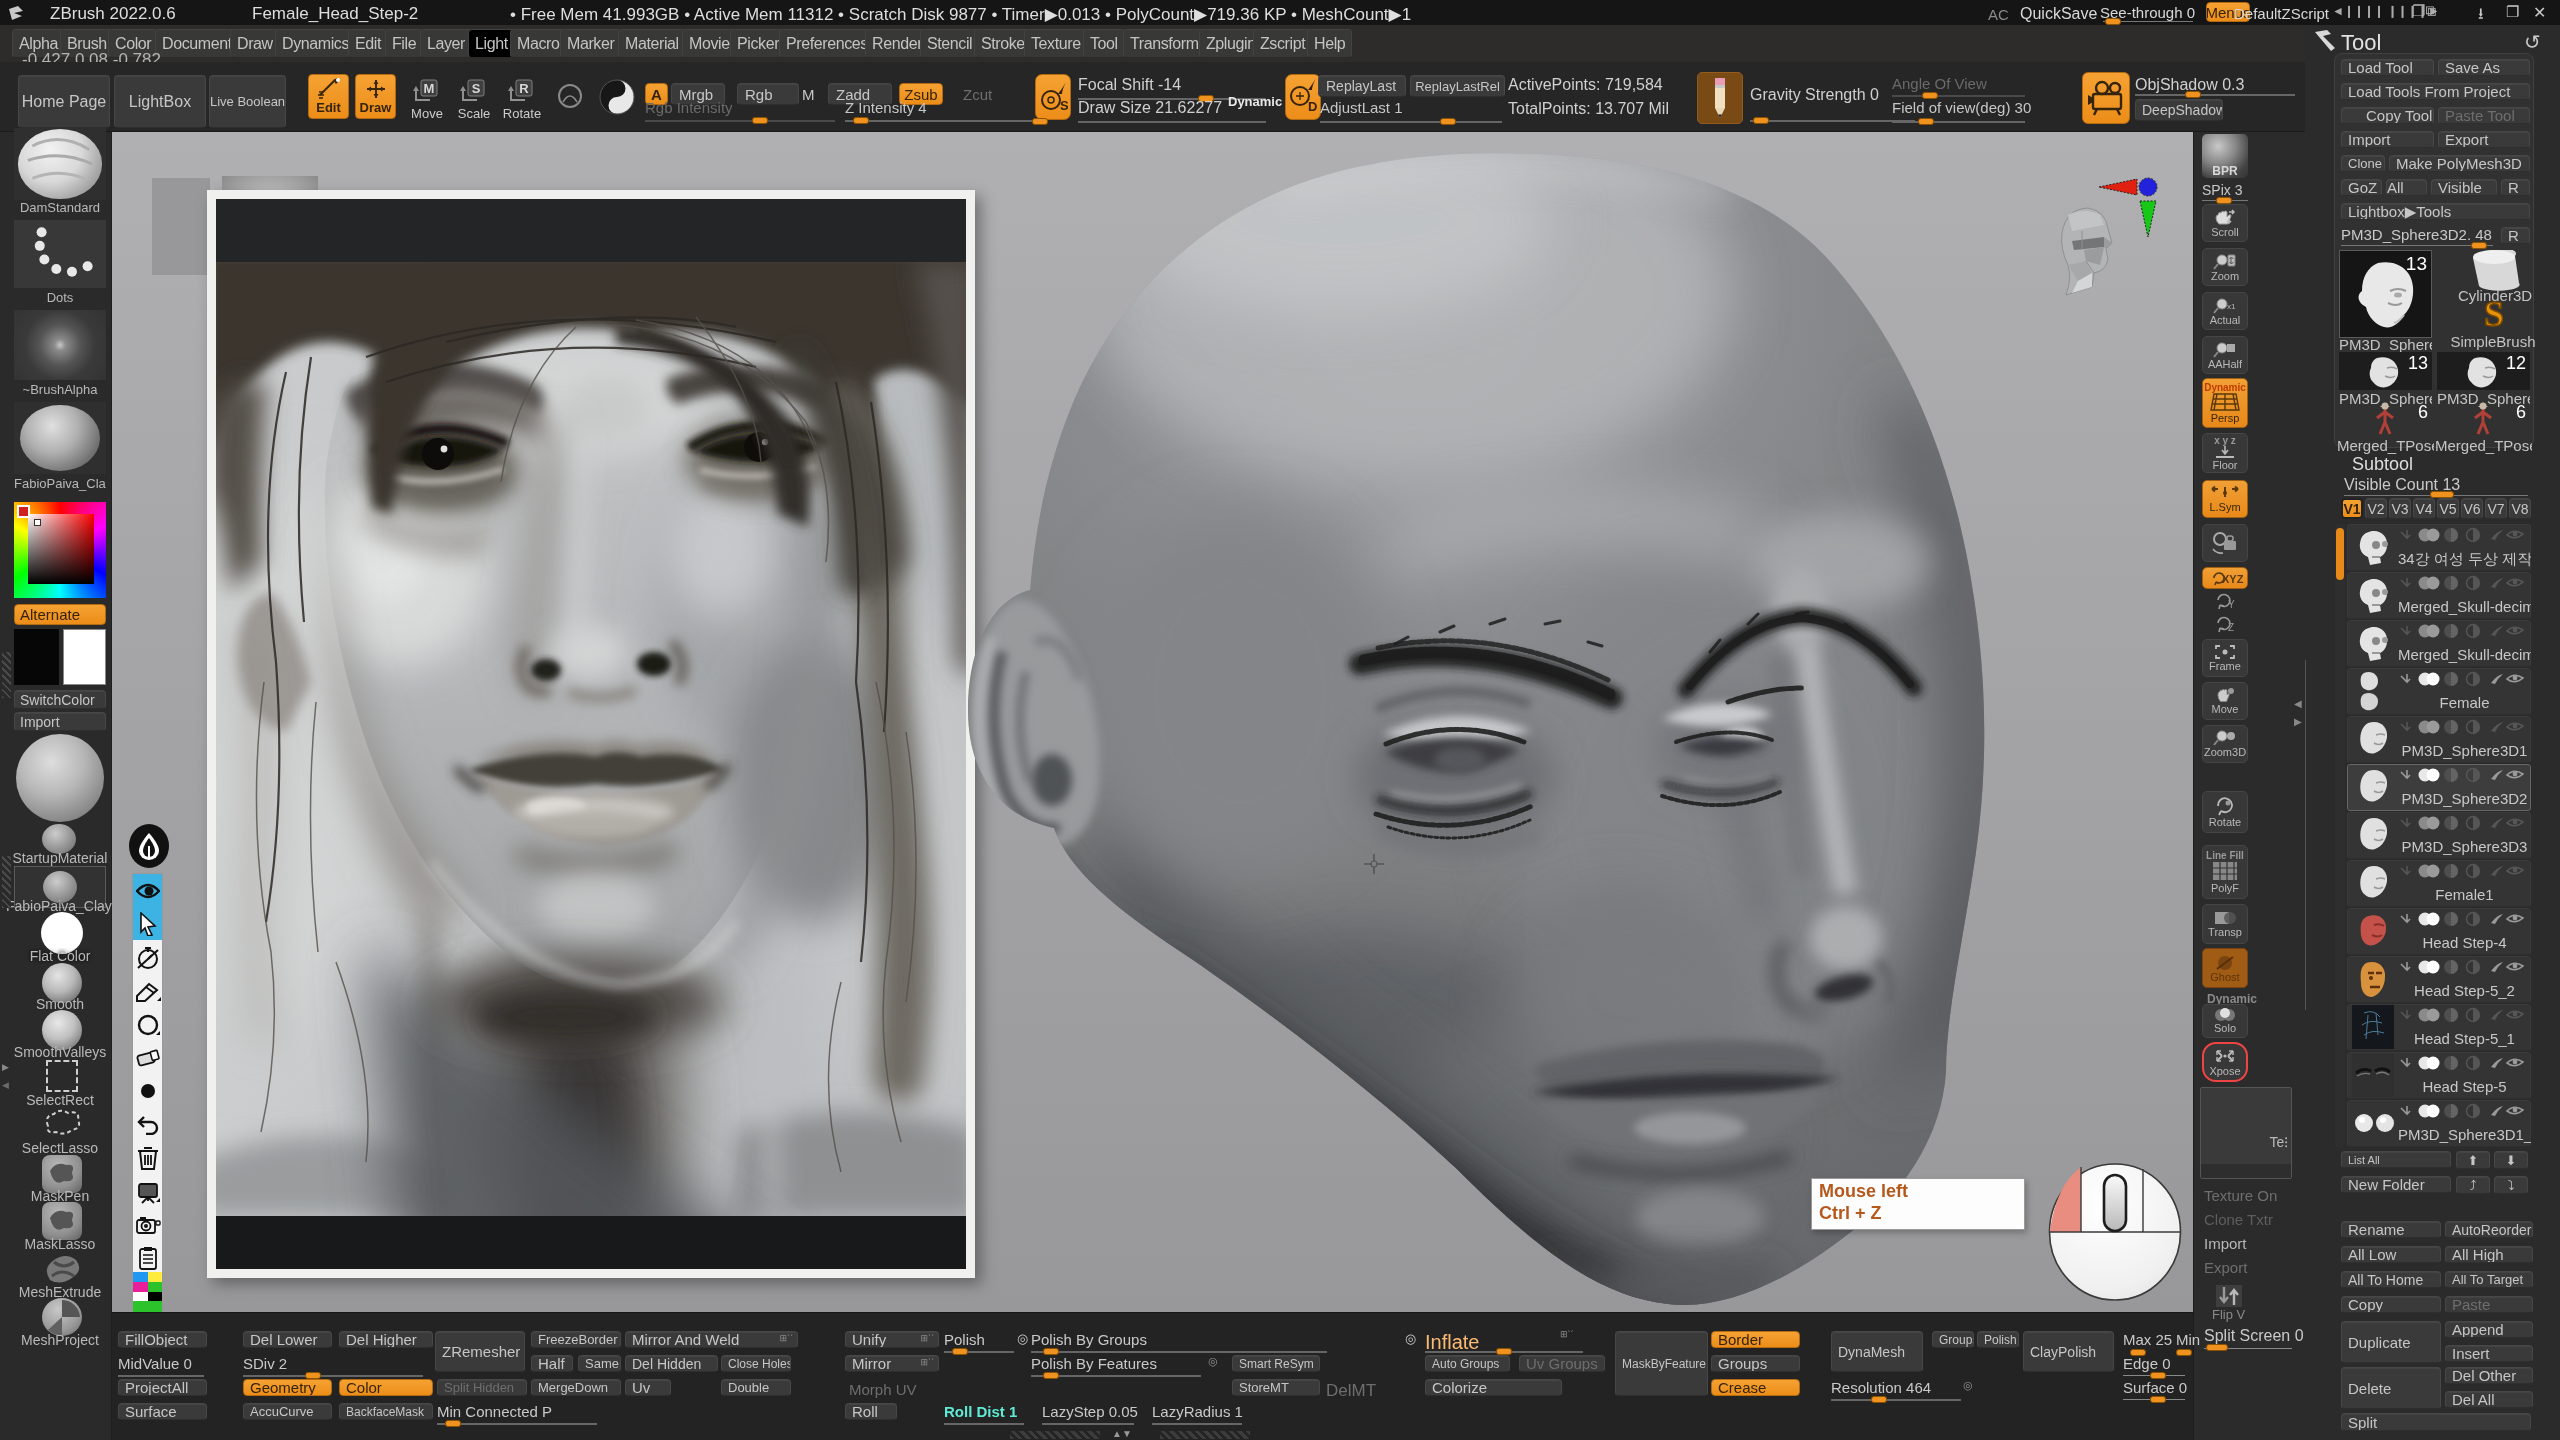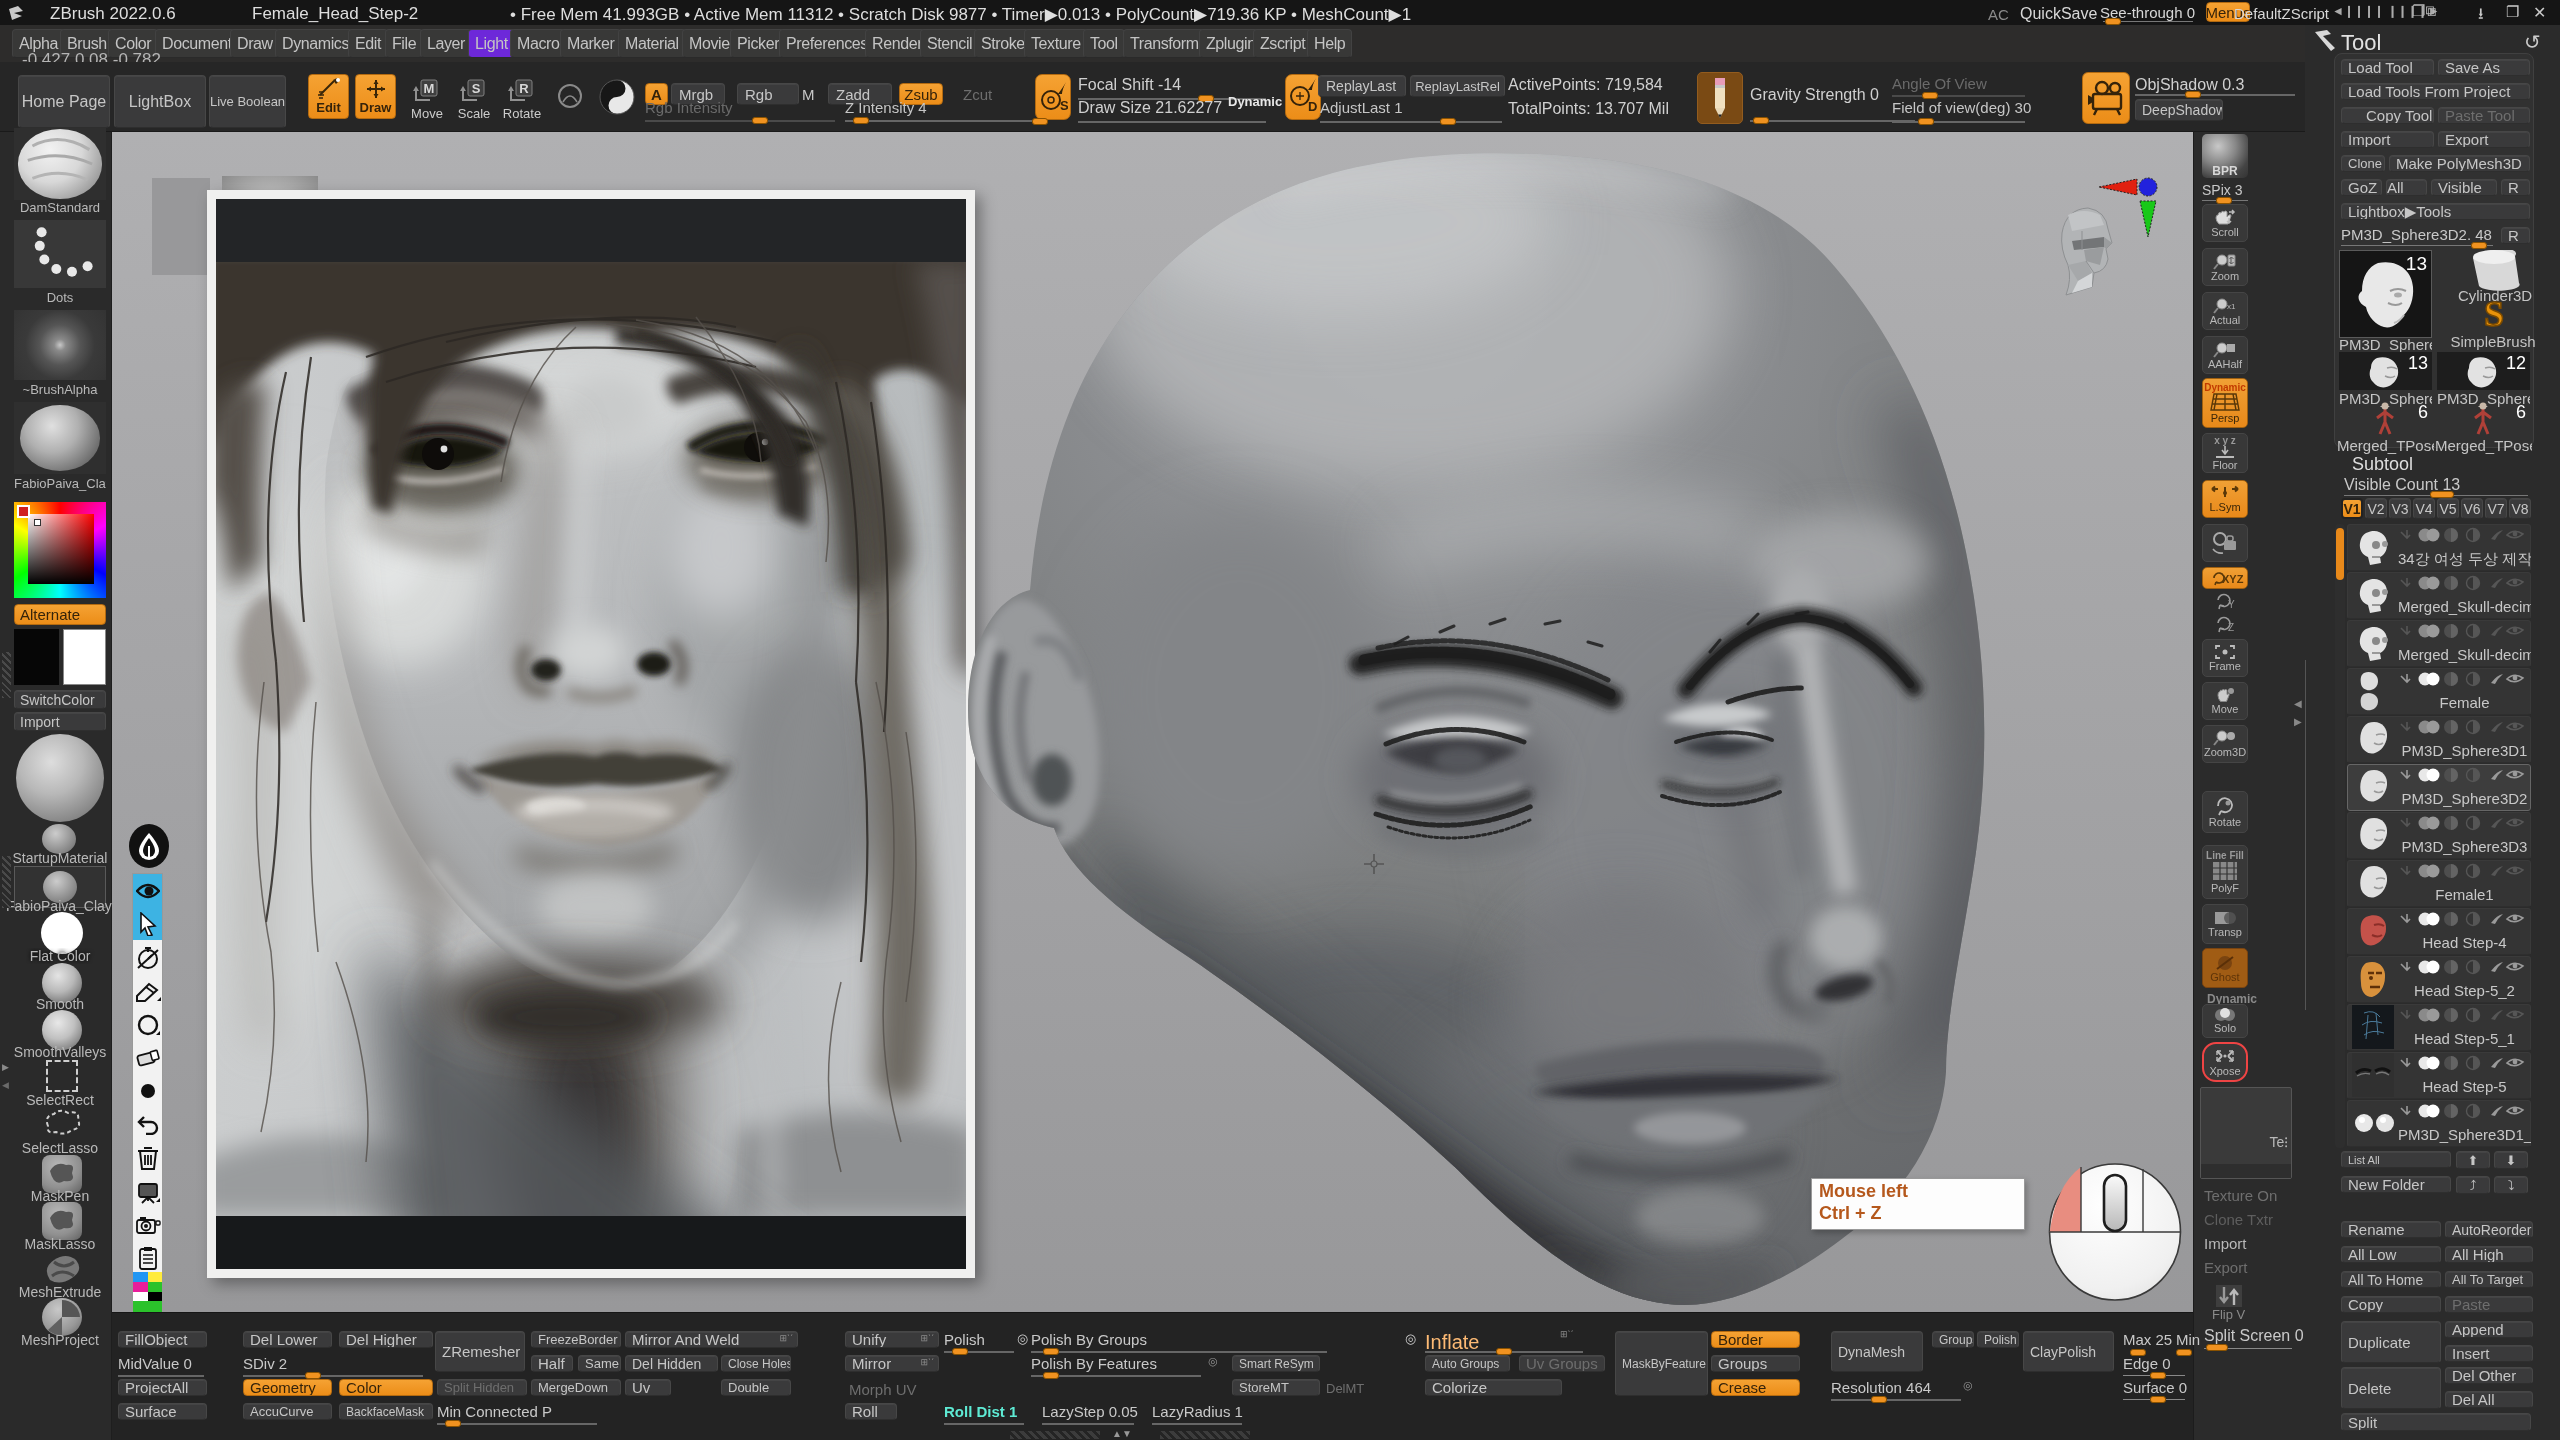--- a/index.html
+++ b/index.html
@@ -39,21 +39,21 @@
 <div class="abs" style="left:0px;top:25px;width:2560px;height:37px;background:#2d2c2b;"></div>
 <div class="abs" style="left:12px;top:29px;height:29px;padding:5px 6px 0 6px;background:#383837;border-radius:4px;border:1px solid #424242;border-bottom-color:#2a2a2a;font-size:16px;letter-spacing:-0.4px;color:#c4c4c4">Alpha</div>
 <div class="abs" style="left:60px;top:29px;height:29px;padding:5px 6px 0 6px;background:#383837;border-radius:4px;border:1px solid #424242;border-bottom-color:#2a2a2a;font-size:16px;letter-spacing:-0.4px;color:#c4c4c4">Brush</div>
 <div class="abs" style="left:108px;top:29px;height:29px;padding:5px 6px 0 6px;background:#383837;border-radius:4px;border:1px solid #424242;border-bottom-color:#2a2a2a;font-size:16px;letter-spacing:-0.4px;color:#c4c4c4">Color</div>
 <div class="abs" style="left:155px;top:29px;height:29px;padding:5px 6px 0 6px;background:#383837;border-radius:4px;border:1px solid #424242;border-bottom-color:#2a2a2a;font-size:16px;letter-spacing:-0.4px;color:#c4c4c4">Document</div>
 <div class="abs" style="left:230px;top:29px;height:29px;padding:5px 6px 0 6px;background:#383837;border-radius:4px;border:1px solid #424242;border-bottom-color:#2a2a2a;font-size:16px;letter-spacing:-0.4px;color:#c4c4c4">Draw</div>
 <div class="abs" style="left:275px;top:29px;height:29px;padding:5px 6px 0 6px;background:#383837;border-radius:4px;border:1px solid #424242;border-bottom-color:#2a2a2a;font-size:16px;letter-spacing:-0.4px;color:#c4c4c4">Dynamics</div>
 <div class="abs" style="left:348px;top:29px;height:29px;padding:5px 6px 0 6px;background:#383837;border-radius:4px;border:1px solid #424242;border-bottom-color:#2a2a2a;font-size:16px;letter-spacing:-0.4px;color:#c4c4c4">Edit</div>
 <div class="abs" style="left:385px;top:29px;height:29px;padding:5px 6px 0 6px;background:#383837;border-radius:4px;border:1px solid #424242;border-bottom-color:#2a2a2a;font-size:16px;letter-spacing:-0.4px;color:#c4c4c4">File</div>
 <div class="abs" style="left:420px;top:29px;height:29px;padding:5px 6px 0 6px;background:#383837;border-radius:4px;border:1px solid #424242;border-bottom-color:#2a2a2a;font-size:16px;letter-spacing:-0.4px;color:#c4c4c4">Layer</div>
-<div class="abs" style="left:468px;top:29px;height:29px;padding:5px 6px 0 6px;background:#6d28d9;border-radius:4px;border:1px solid #424242;border-bottom-color:#2a2a2a;font-size:16px;letter-spacing:-0.4px;color:#c4c4c4">Light</div>
+<div class="abs" style="left:468px;top:29px;height:29px;padding:5px 6px 0 6px;background:#000000;border-radius:4px;border:1px solid #424242;border-bottom-color:#2a2a2a;font-size:16px;letter-spacing:-0.4px;color:#c4c4c4">Light</div>
 <div class="abs" style="left:510px;top:29px;height:29px;padding:5px 6px 0 6px;background:#383837;border-radius:4px;border:1px solid #424242;border-bottom-color:#2a2a2a;font-size:16px;letter-spacing:-0.4px;color:#c4c4c4">Macro</div>
 <div class="abs" style="left:560px;top:29px;height:29px;padding:5px 6px 0 6px;background:#383837;border-radius:4px;border:1px solid #424242;border-bottom-color:#2a2a2a;font-size:16px;letter-spacing:-0.4px;color:#c4c4c4">Marker</div>
 <div class="abs" style="left:618px;top:29px;height:29px;padding:5px 6px 0 6px;background:#383837;border-radius:4px;border:1px solid #424242;border-bottom-color:#2a2a2a;font-size:16px;letter-spacing:-0.4px;color:#c4c4c4">Material</div>
 <div class="abs" style="left:682px;top:29px;height:29px;padding:5px 6px 0 6px;background:#383837;border-radius:4px;border:1px solid #424242;border-bottom-color:#2a2a2a;font-size:16px;letter-spacing:-0.4px;color:#c4c4c4">Movie</div>
 <div class="abs" style="left:730px;top:29px;height:29px;padding:5px 6px 0 6px;background:#383837;border-radius:4px;border:1px solid #424242;border-bottom-color:#2a2a2a;font-size:16px;letter-spacing:-0.4px;color:#c4c4c4">Picker</div>
 <div class="abs" style="left:779px;top:29px;height:29px;padding:5px 6px 0 6px;background:#383837;border-radius:4px;border:1px solid #424242;border-bottom-color:#2a2a2a;font-size:16px;letter-spacing:-0.4px;color:#c4c4c4">Preferences</div>
 <div class="abs" style="left:865px;top:29px;height:29px;padding:5px 6px 0 6px;background:#383837;border-radius:4px;border:1px solid #424242;border-bottom-color:#2a2a2a;font-size:16px;letter-spacing:-0.4px;color:#c4c4c4">Render</div>
 <div class="abs" style="left:920px;top:29px;height:29px;padding:5px 6px 0 6px;background:#383837;border-radius:4px;border:1px solid #424242;border-bottom-color:#2a2a2a;font-size:16px;letter-spacing:-0.4px;color:#c4c4c4">Stencil</div>
 <div class="abs" style="left:974px;top:29px;height:29px;padding:5px 6px 0 6px;background:#383837;border-radius:4px;border:1px solid #424242;border-bottom-color:#2a2a2a;font-size:16px;letter-spacing:-0.4px;color:#c4c4c4">Stroke</div>
 <div class="abs" style="left:1024px;top:29px;height:29px;padding:5px 6px 0 6px;background:#383837;border-radius:4px;border:1px solid #424242;border-bottom-color:#2a2a2a;font-size:16px;letter-spacing:-0.4px;color:#c4c4c4">Texture</div>
@@ -1247,21 +1247,21 @@
 <div class="hd" style="left:2150px;top:1372px"></div>
 <div class="btn" style="left:118px;top:1379px;width:89px;height:17px;font-size:15px;justify-content:flex-start;padding-left:6px;position:absolute">ProjectAll</div>
 <div class="obtn" style="left:243px;top:1379px;width:89px;height:17px;font-size:15px;justify-content:flex-start;padding-left:6px;position:absolute">Geometry</div>
 <div class="obtn" style="left:339px;top:1379px;width:94px;height:17px;font-size:15px;justify-content:flex-start;padding-left:6px;position:absolute">Color</div>
 <div class="btn dim" style="left:437px;top:1379px;width:90px;height:17px;font-size:13px;justify-content:flex-start;padding-left:6px;position:absolute">Split Hidden</div>
 <div class="btn" style="left:531px;top:1379px;width:90px;height:17px;font-size:13px;justify-content:flex-start;padding-left:6px;position:absolute">MergeDown</div>
 <div class="btn" style="left:625px;top:1379px;width:46px;height:17px;font-size:15px;justify-content:flex-start;padding-left:6px;position:absolute">Uv</div>
 <div class="btn" style="left:721px;top:1379px;width:70px;height:17px;font-size:13px;justify-content:flex-start;padding-left:6px;position:absolute">Double</div>
 <div class="txt" style="left:849px;top:1381px;font-size:15px;color:#6e6e6e;font-weight:normal;">Morph UV</div>
 <div class="btn" style="left:1232px;top:1379px;width:88px;height:17px;font-size:13px;justify-content:flex-start;padding-left:6px;position:absolute">StoreMT</div>
-<div class="txt" style="left:1326px;top:1381px;font-size:13px;color:#6e6e6e;font-weight:normal;">DelMT</div>
+<div class="txt" style="left:1326px;top:1381px;font-size:17px;color:#6e6e6e;font-weight:normal;">DelMT</div>
 <div class="btn" style="left:1425px;top:1379px;width:137px;height:17px;font-size:15px;justify-content:flex-start;padding-left:6px;position:absolute">Colorize</div>
 <div class="obtn" style="left:1711px;top:1379px;width:89px;height:17px;font-size:15px;justify-content:flex-start;padding-left:6px;position:absolute">Crease</div>
 <div class="txt" style="left:1831px;top:1379px;font-size:15px;color:#c9c9c9;font-weight:normal;">Resolution 464</div>
 <div class="sl" style="left:1831px;top:1399px;width:130px"></div>
 <div class="hd" style="left:1871px;top:1396px"></div>
 <div class="txt" style="left:1963px;top:1379px;font-size:11px;color:#999;font-weight:normal;">◎</div>
 <div class="txt" style="left:2123px;top:1379px;font-size:15px;color:#c9c9c9;font-weight:normal;">Surface 0</div>
 <div class="abs" style="left:2123px;top:1399px;width:62px;height:1px;background:#888"></div>
 <div class="hd" style="left:2150px;top:1396px"></div>
 <div class="btn" style="left:118px;top:1403px;width:89px;height:17px;font-size:15px;justify-content:flex-start;padding-left:6px;position:absolute">Surface</div>

